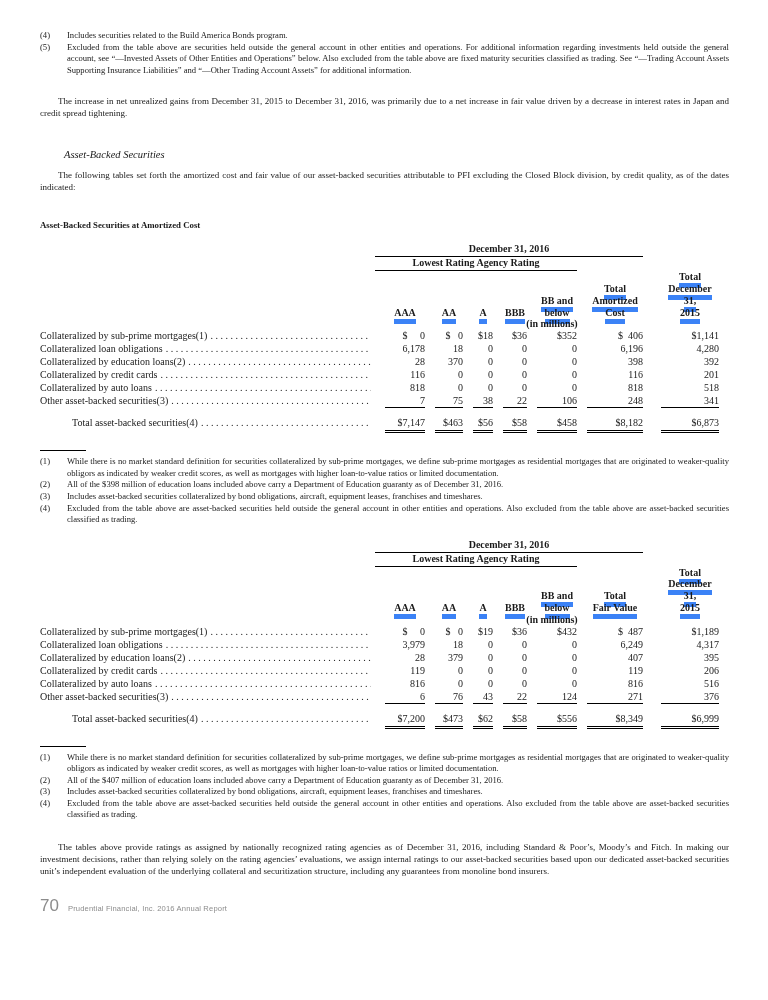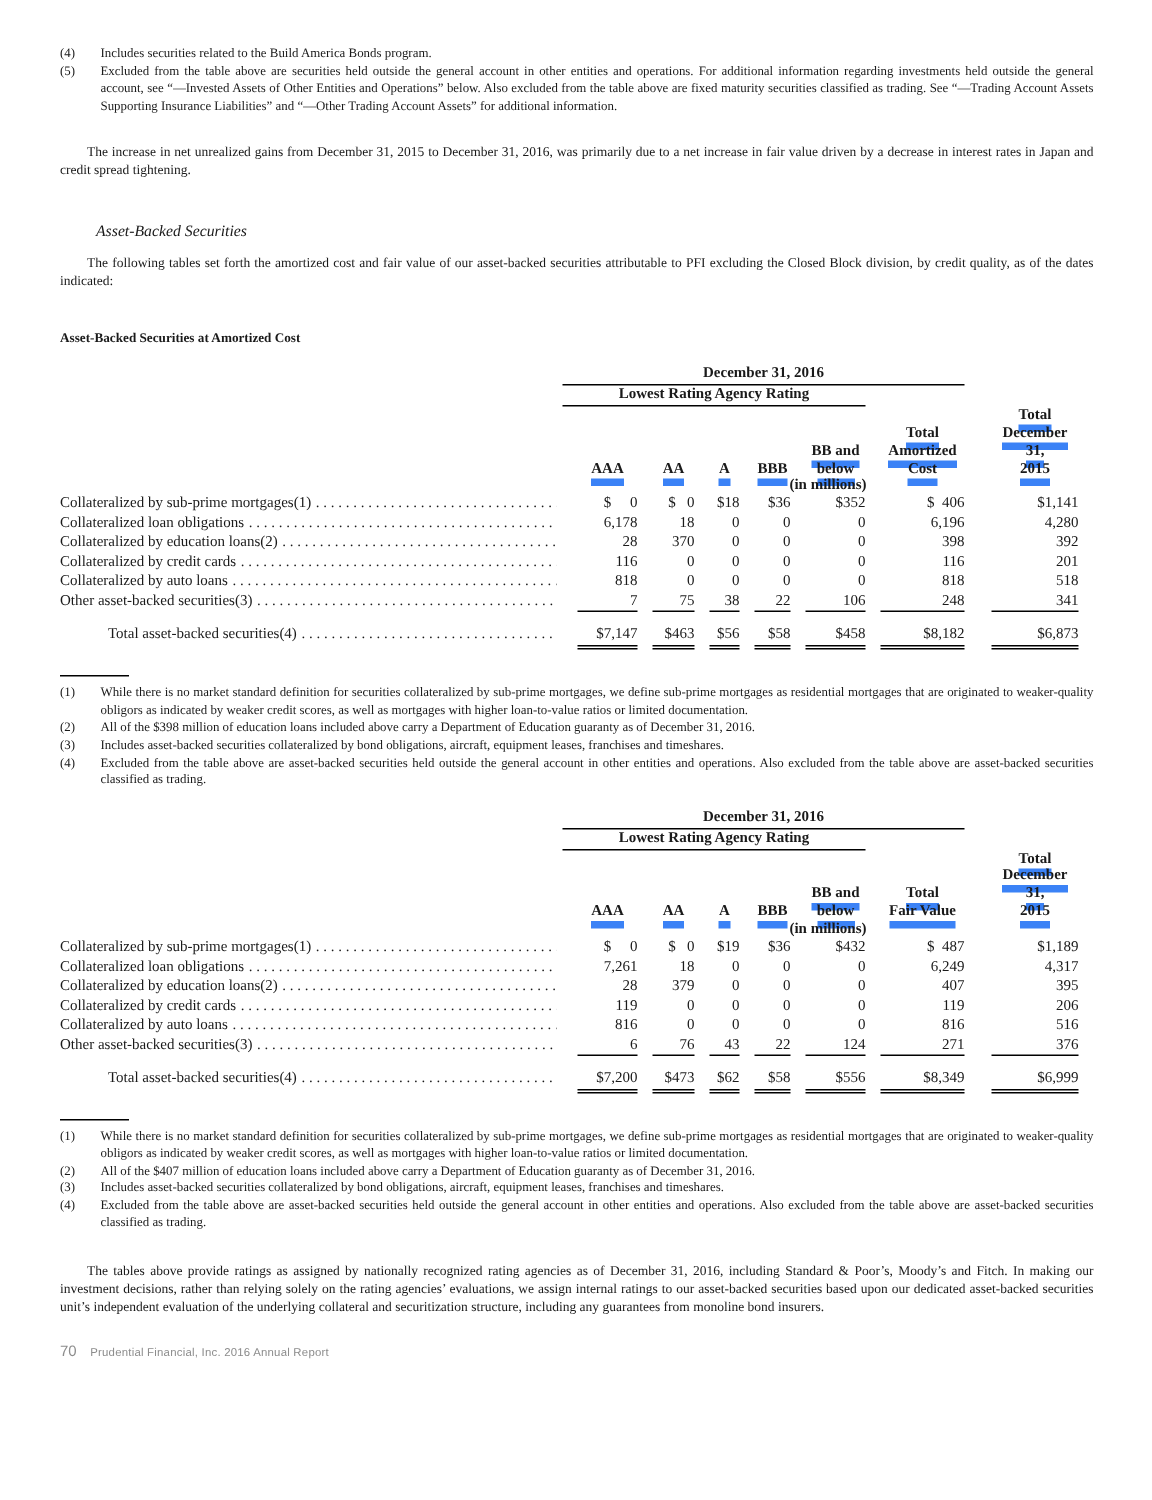--- a/index.html
+++ b/index.html
@@ -64,21 +64,21 @@
   .fnrule { width:46px; border-top:1px solid #000; margin:17px 0 5px 0; }
   .fns { margin-top:1px; }
 
   .para.closing { margin-top:20px; }
 
   .footer {
     display:flex; align-items:baseline; gap:9px;
     margin-top:19px; color:#8c8c8c;
     font-family:"Liberation Sans", sans-serif;
   }
-  .footer .pg { font-size:10px; }
+  .footer .pg { font-size:17px; }
   .footer .ft { font-size:7.6px; letter-spacing:0.15px; }
 </style>
 </head>
 <body>
 
 <div class="page">
 
   <section class="top-fns">
       <div class="fn-row">
         <span class="fn-num">(4)</span>
@@ -441,21 +441,21 @@
           </td>
         </tr>
         <tr>
           <td class="lbl">
             <span class="lblflex">
               <span class="t">Collateralized loan obligations</span>
               <span class="dots"></span>
             </span>
           </td>
           <td class="num">
-            <span class="cellbox">7,261</span>
+            <span class="cellbox">3,979</span>
           </td>
           <td class="num">
             <span class="cellbox">18</span>
           </td>
           <td class="num">
             <span class="cellbox">0</span>
           </td>
           <td class="num">
             <span class="cellbox">0</span>
           </td>

